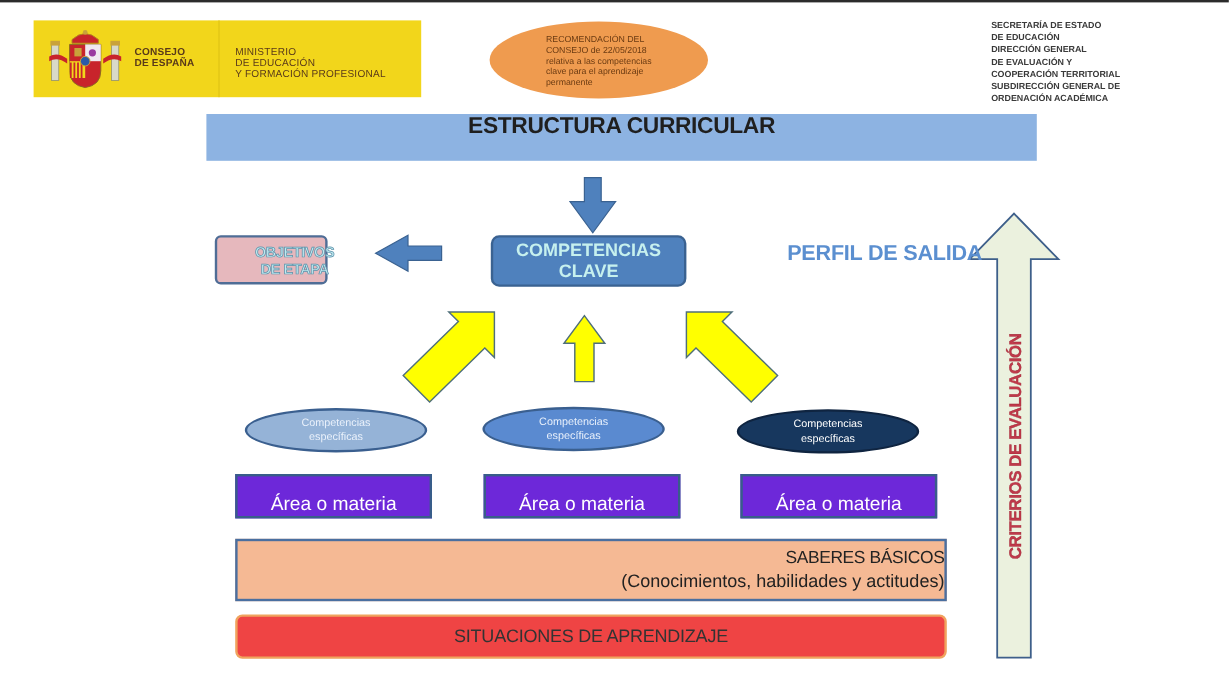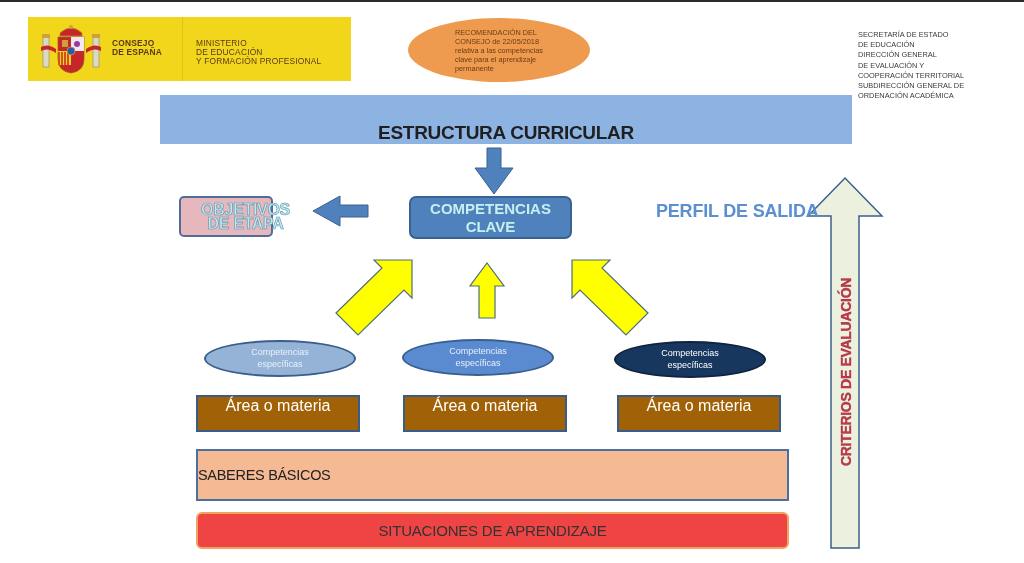--- a/index.html
+++ b/index.html
@@ -17,62 +17,62 @@
     .logo .crest { position: absolute; left: 12px; top: 6px; width: 62px; height: 52px; }
     .logo .gob { position: absolute; left: 84px; top: 22px; font-size: 8.4px; line-height: 9px; color: #5a3a1a; font-weight: bold; letter-spacing: 0.2px; }
     .logo .min { position: absolute; left: 168px; top: 22px; font-size: 8.4px; line-height: 9px; color: #5a3a1a; font-weight: normal; letter-spacing: 0.2px; }
 
     
     .reco { left: 408px; top: 18px; width: 182px; height: 64px; border-radius: 50%; background: #ef9b4f;
       display: flex; align-items: center; justify-content: center; }
     .reco span { font-size: 7.3px; line-height: 9px; color: #6b3b12; white-space: pre-line; }
 
     
-    .sec { left: 826px; top: 30px; font-size: 7.4px; line-height: 10.2px; color: #3a3a3a; font-weight: normal; white-space: pre-line; margin-left: 32px; }
+    .sec { left: 826px; top: 16px; font-size: 7.4px; line-height: 10.2px; color: #3a3a3a; font-weight: bold; white-space: pre-line; }
 
     
-    .estructura { left: 160px; top: 95px; width: 692px; height: 49px; background: #8db3e2;
-      display: flex; align-items: flex-end; justify-content: center; }
+    .estructura { left: 172px; top: 95px; width: 692px; height: 39px; background: #8db3e2;
+      display: flex; align-items: flex-start; justify-content: center; }
     .estructura span { font-size: 19px; font-weight: bold; color: #1f1f1f; letter-spacing: -0.3px; }
 
     
     .ckey { left: 409px; top: 196px; width: 163px; height: 43px; background: #4f81bd; border: 2px solid #3a6291;
       border-radius: 7px; box-sizing: border-box; display: flex; align-items: center; justify-content: center; text-align: center; }
     .ckey span { color: #c6f0ee; font-size: 15px; font-weight: bold; line-height: 18px; white-space: pre-line; }
 
     
     .obj { left: 179px; top: 196px; width: 94px; height: 41px; background: #e6b8bd; border: 2px solid #4f6d96;
       border-radius: 5px; box-sizing: border-box; display: flex; align-items: center; justify-content: center; text-align: center; }
-    .obj span { color: #bfeaf0; font-size: 16px; font-weight: bold; line-height: 14px; white-space: pre-line;
+    .obj span { color: #bfeaf0; font-size: 12px; font-weight: bold; line-height: 14px; white-space: pre-line;
       -webkit-text-stroke: 0.6px #5b8fa8; letter-spacing: -0.3px; margin-left: 39px; }
 
     .perfil { left: 656px; top: 201px; font-size: 18px; font-weight: bold; color: #5b8fd0; letter-spacing: -0.2px; }
 
     
     .ell { width: 152px; height: 37px; border-radius: 50%; box-sizing: border-box; border: 2px solid #3a5f8f;
       display: flex; align-items: center; justify-content: center; text-align: center; }
     .ell span { font-size: 9px; line-height: 11.5px; white-space: pre-line; }
     .e1 { left: 204px; top: 340px; background: #95b3d7; }
     .e1 span { color: #eaf1fb; }
     .e2 { left: 402px; top: 339px; background: #5a8ad0; }
     .e2 span { color: #e8f0fb; }
     .e3 { left: 614px; top: 341px; background: #17375e; border-color: #0f2440; }
     .e3 span { color: #ffffff; }
 
     
-    .area { width: 164px; height: 37px; background: #a16207; border: 2px solid #385d8a; box-sizing: border-box;
-      display: flex; align-items: flex-start; justify-content: center; }
+    .area { width: 164px; height: 37px; background: #6d28d9; border: 2px solid #385d8a; box-sizing: border-box;
+      display: flex; align-items: flex-end; justify-content: center; }
     .area span { color: #ffffff; font-size: 16px; }
     .a1 { left: 196px; top: 395px; }
     .a2 { left: 403px; top: 395px; }
     .a3 { left: 617px; top: 395px; }
 
     
     .saberes { left: 196px; top: 449px; width: 593px; height: 52px; background: #f5b994; border: 2px solid #4a6fa0; box-sizing: border-box;
-      display: flex; flex-direction: column; align-items: flex-start; justify-content: center; text-align: center; }
+      display: flex; flex-direction: column; align-items: flex-end; justify-content: center; text-align: center; }
     .saberes .t1 { font-size: 14.5px; color: #222; line-height: 19px; letter-spacing: -0.3px; }
     .saberes .t2 { font-size: 15px; color: #222; line-height: 19px; }
 
     
     .situ { left: 196px; top: 512px; width: 593px; height: 37px; background: #ef4444; border: 2px solid #f0a35e; border-radius: 6px; box-sizing: border-box;
       display: flex; align-items: center; justify-content: center; }
     .situ span { font-size: 15px; color: #333; letter-spacing: -0.2px; }
 
     
     .crit { left: 846px; top: 372px; width: 0; height: 0; }
@@ -176,20 +176,21 @@
 </div>
 <div class="abs area a2">
   <span>Área o materia</span>
 </div>
 <div class="abs area a3">
   <span>Área o materia</span>
 </div>
 
 <div class="abs saberes">
   <div class="t1">SABERES BÁSICOS</div>
+  <div class="t2">(Conocimientos, habilidades y actitudes)</div>
 </div>
 
 <div class="abs situ">
   <span>SITUACIONES DE APRENDIZAJE</span>
 </div>
 
 <div class="abs crit">
   <span>CRITERIOS DE EVALUACIÓN</span>
 </div>
 

